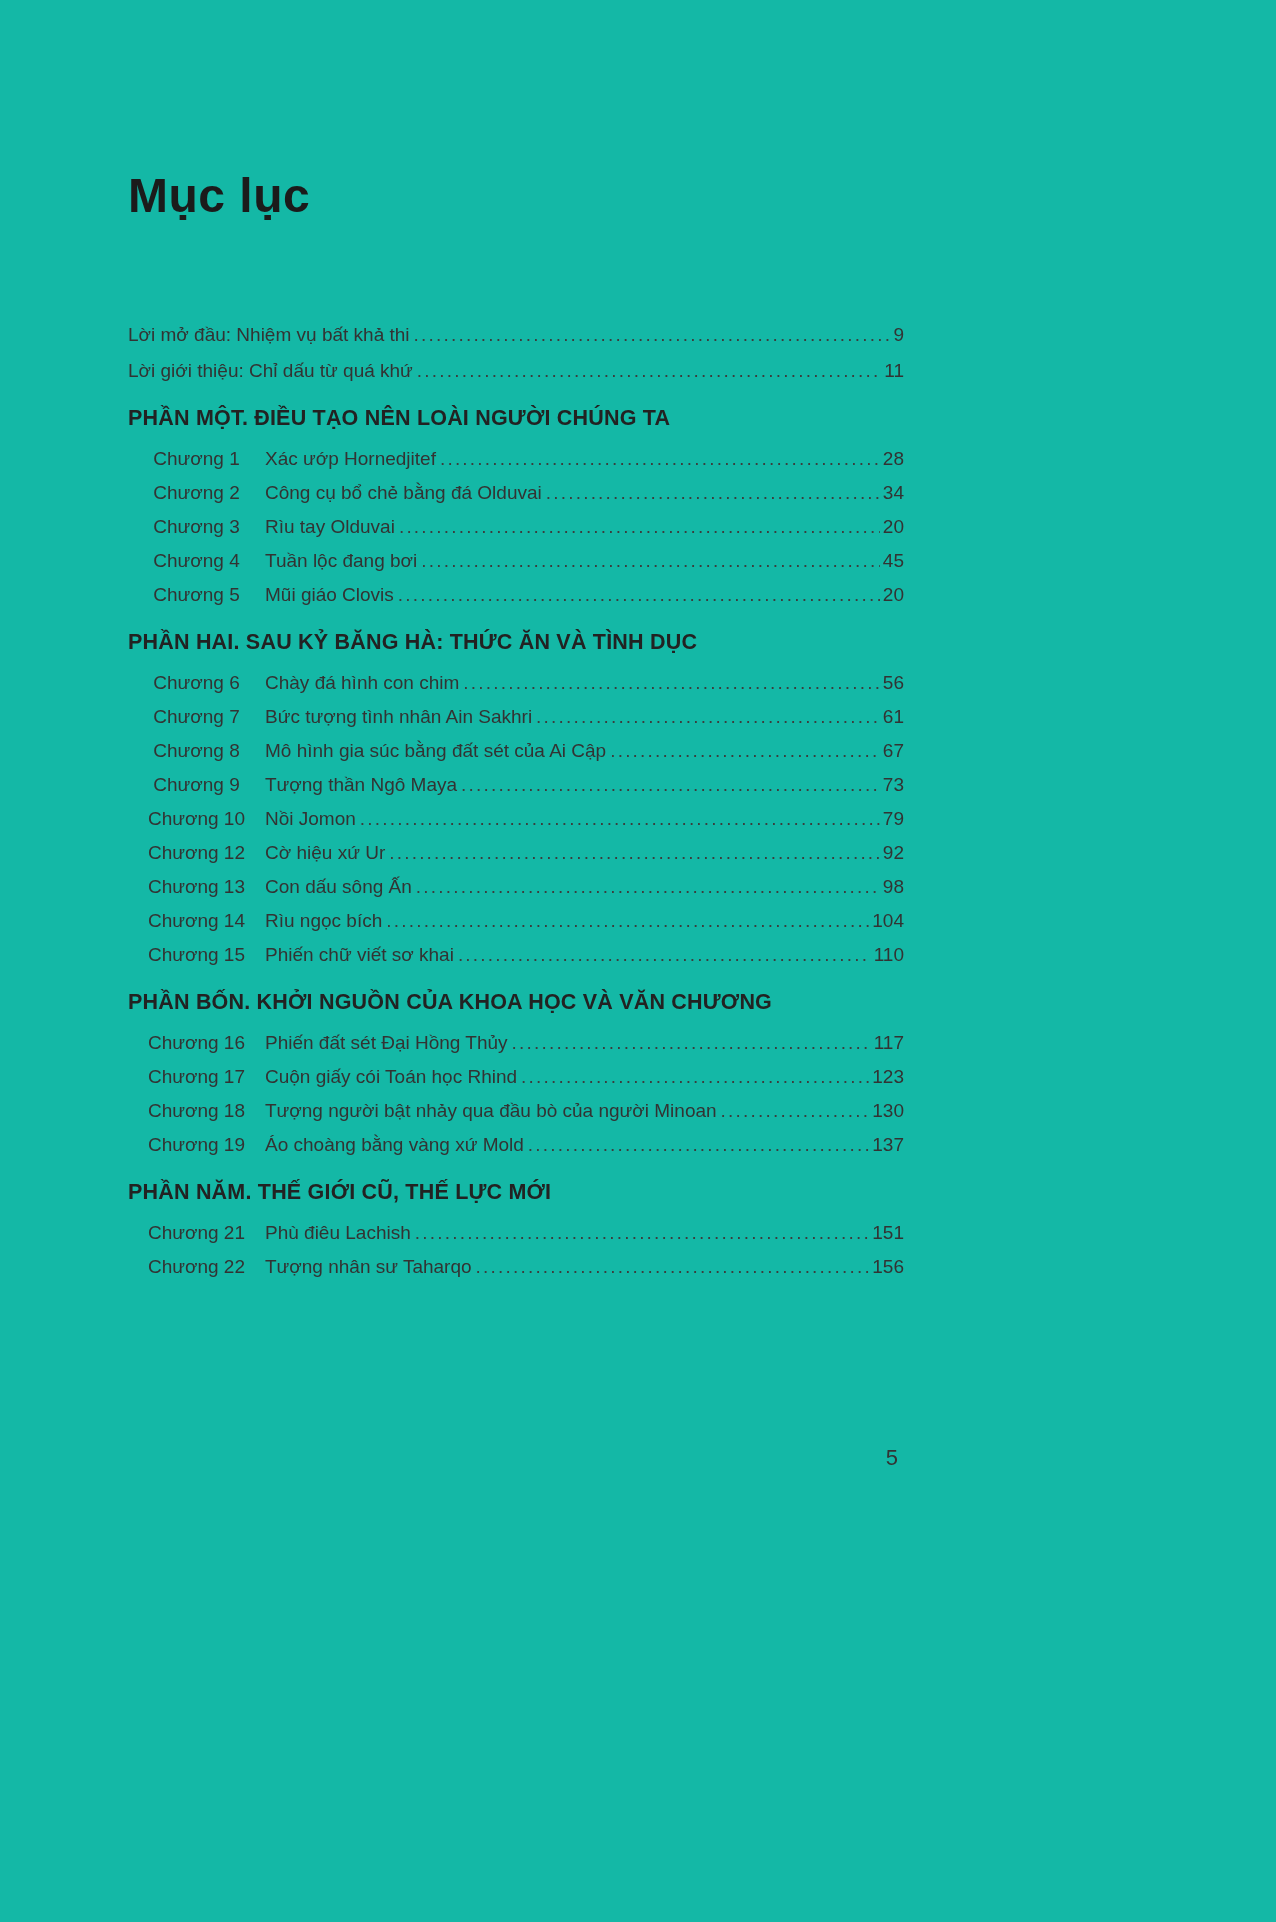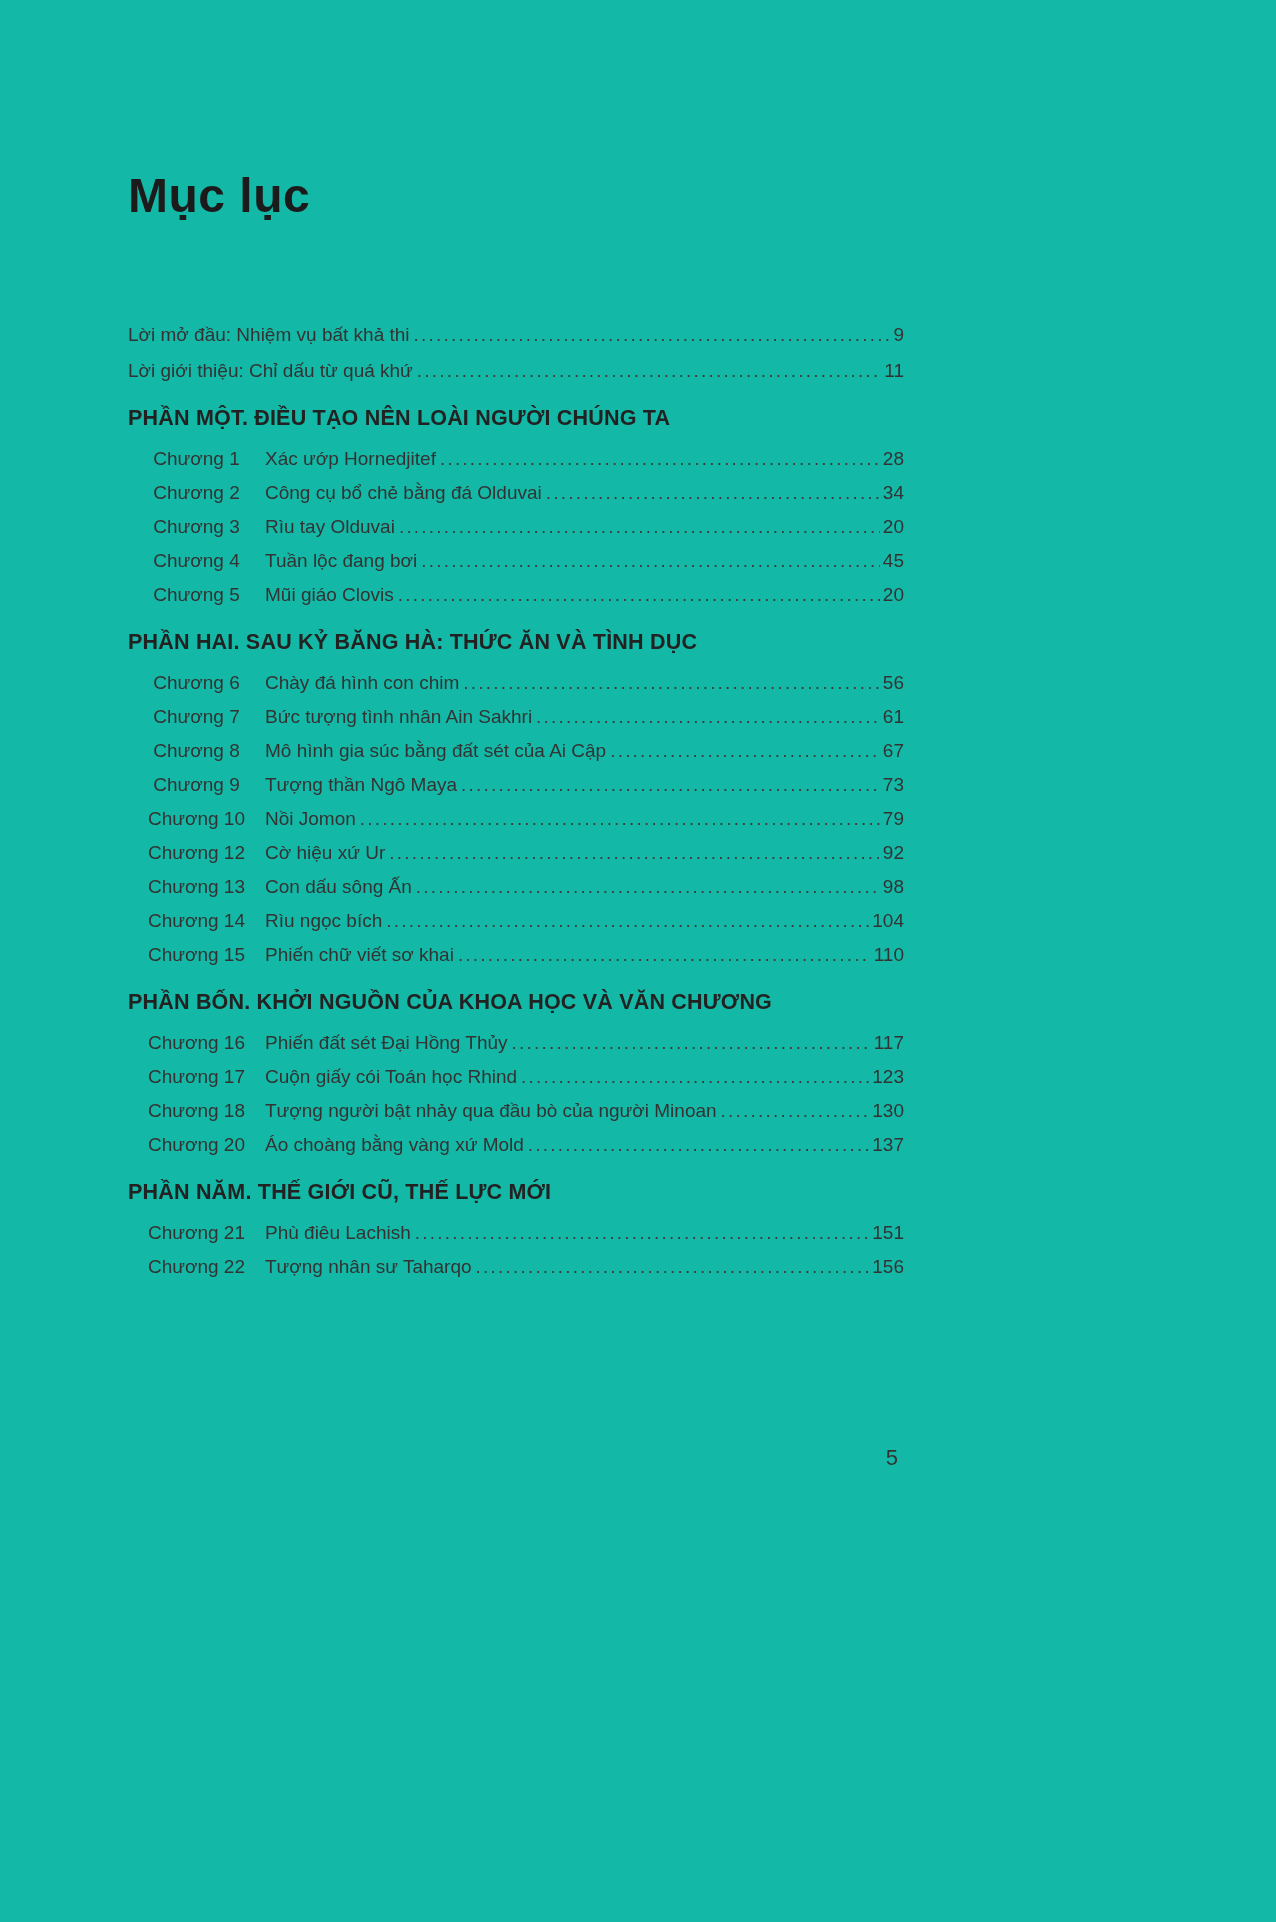--- a/index.html
+++ b/index.html
@@ -216,21 +216,21 @@
             <span class="dots"></span>
             <span class="pagenum">123</span>
           </div>
           <div class="row chapter-row">
             <span class="label">Chương 18</span>
             <span class="entry-title">Tượng người bật nhảy qua đầu bò của người Minoan</span>
             <span class="dots"></span>
             <span class="pagenum">130</span>
           </div>
           <div class="row chapter-row">
-            <span class="label">Chương 20</span>
+            <span class="label">Chương 19</span>
             <span class="entry-title">Áo choàng bằng vàng xứ Mold</span>
             <span class="dots"></span>
             <span class="pagenum">137</span>
           </div>
         </div>
         <div class="section">
           <div class="section-heading">PHẦN NĂM. THẾ GIỚI CŨ, THẾ LỰC MỚI</div>
           <div class="row chapter-row">
             <span class="label">Chương 21</span>
             <span class="entry-title">Phù điêu Lachish</span>

